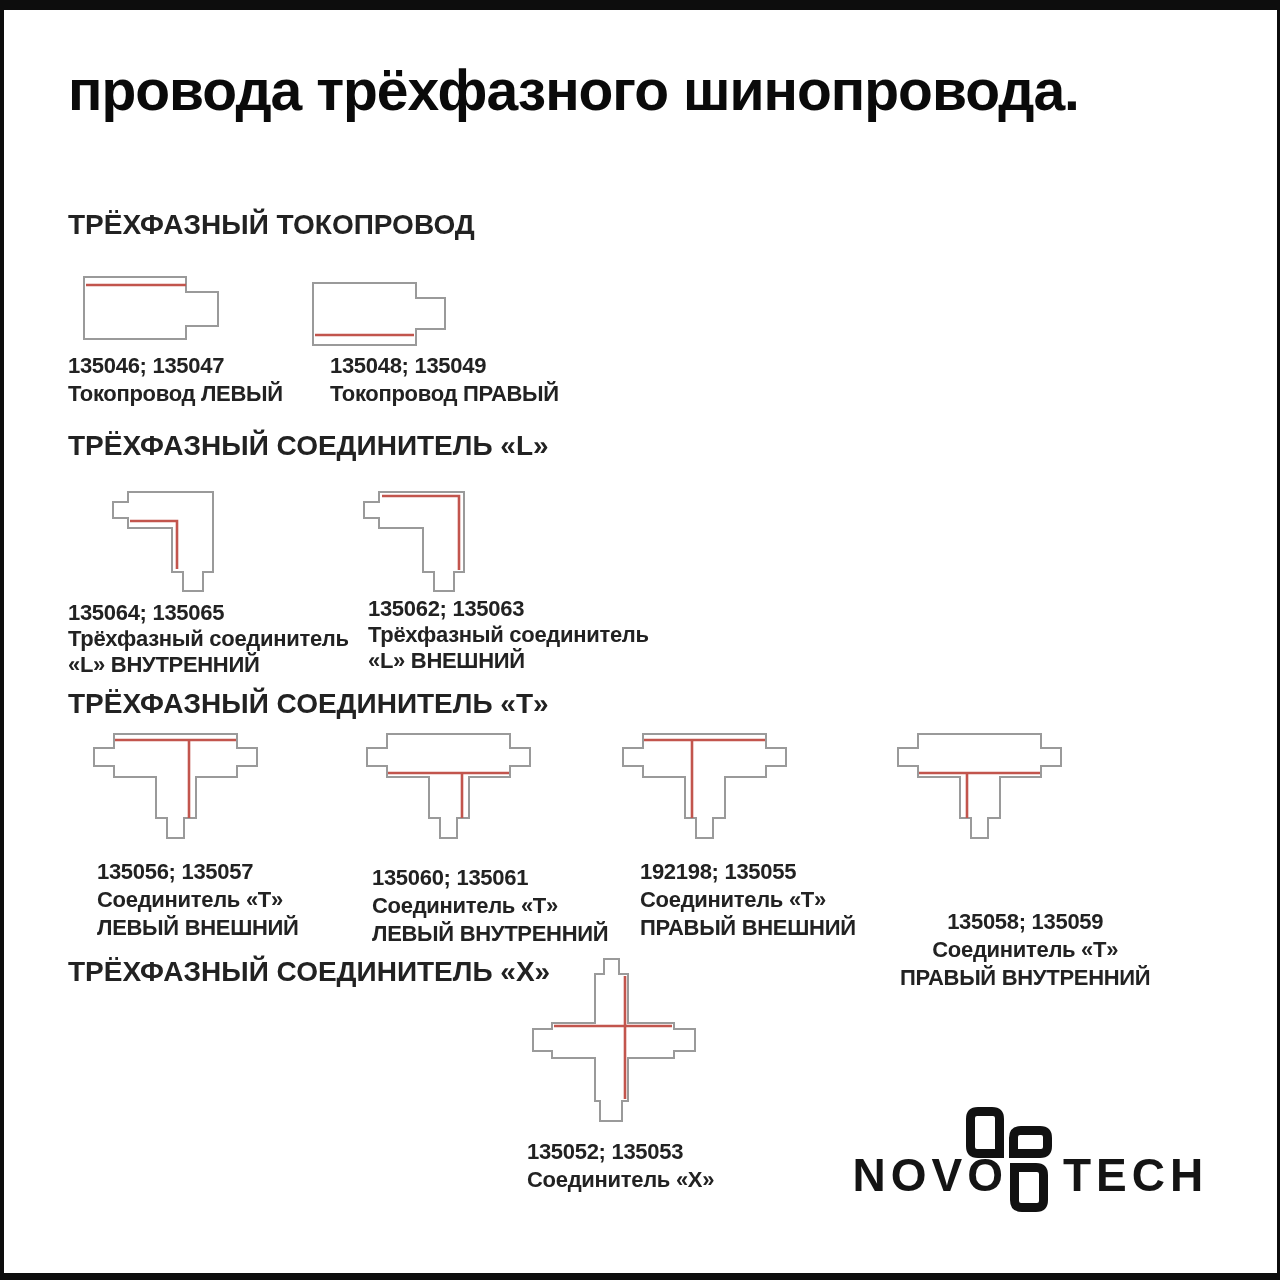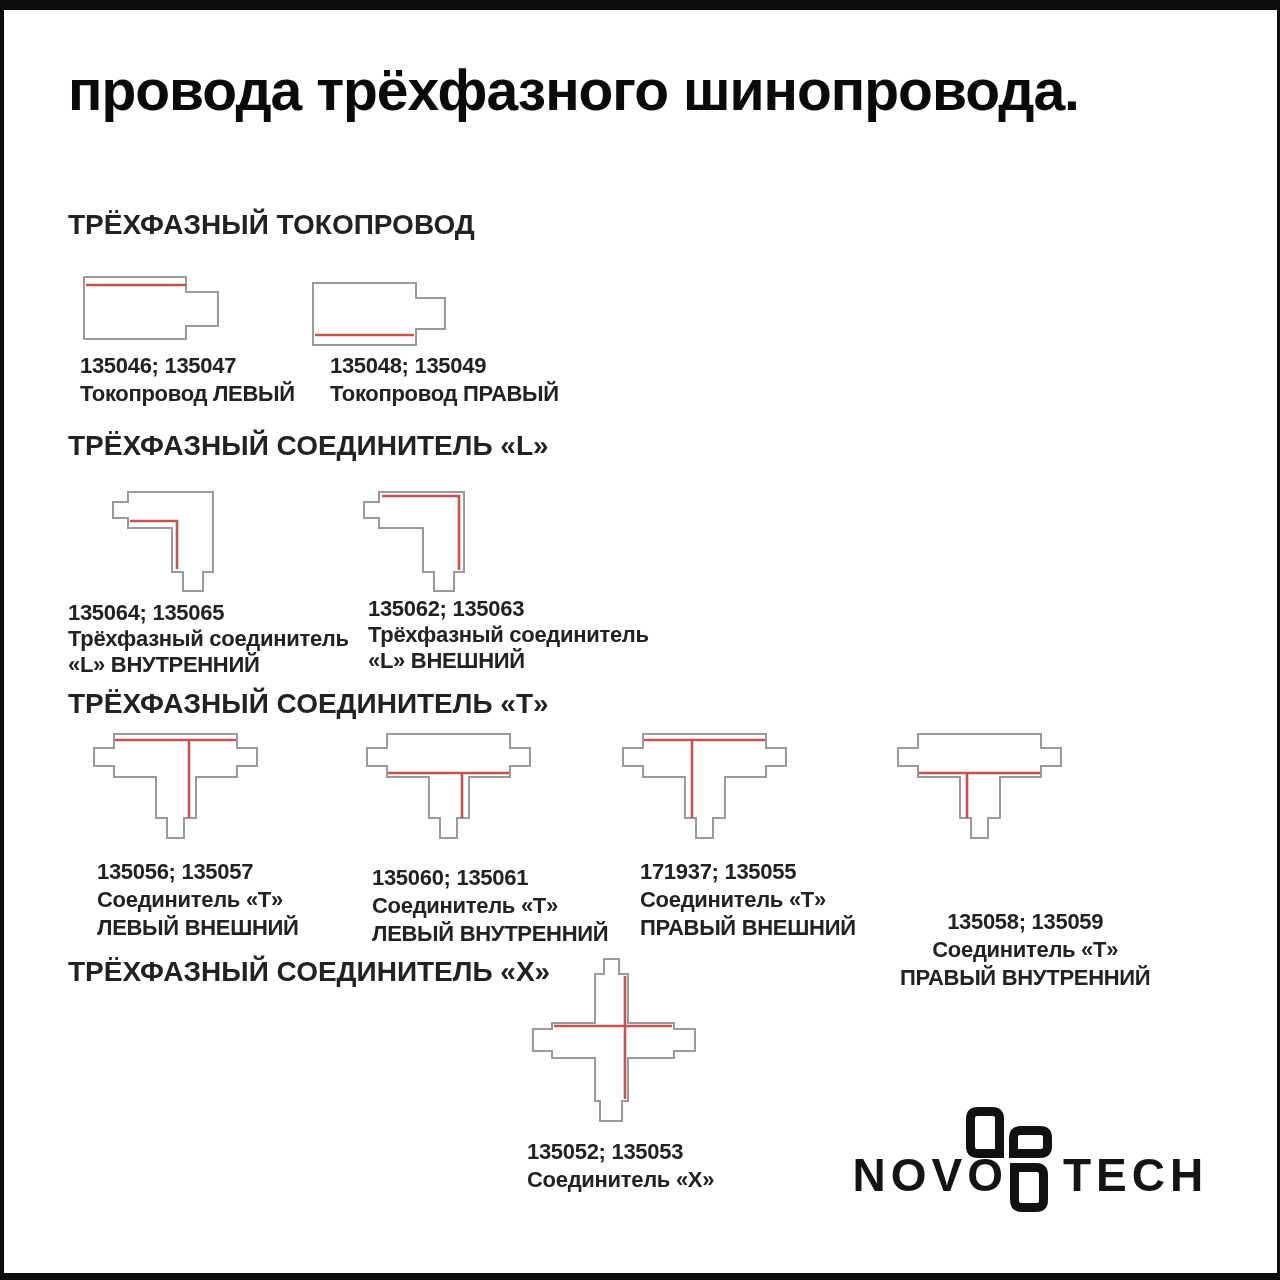--- a/index.html
+++ b/index.html
@@ -46,21 +46,21 @@
 
   <svg class="abs" style="left:83px;top:276px;" width="138" height="66" viewBox="0 0 138 66">
     <path class="outline" d="M1,1 H103 V16 H135 V50 H103 V63 H1 Z"></path>
     <path class="redline" d="M3,9 H103"></path>
   </svg>
   <svg class="abs" style="left:312px;top:282px;" width="136" height="66" viewBox="0 0 136 66">
     <path class="outline" d="M1,1 H104 V16 H133 V47 H104 V63 H1 Z"></path>
     <path class="redline" d="M3,53 H102"></path>
   </svg>
 
-  <div class="abs lbl" style="left:80px;top:352px;">
+  <div class="abs lbl" style="left:68px;top:352px;">
     <div>135046; 135047</div>
     <div>Токопровод ЛЕВЫЙ</div>
   </div>
   <div class="abs lbl" style="left:330px;top:352px;">
     <div>135048; 135049</div>
     <div>Токопровод ПРАВЫЙ</div>
   </div>
 
   <div class="abs sec-header" style="left:68px;top:430px;">ТРЁХФАЗНЫЙ СОЕДИНИТЕЛЬ «L»</div>
 
@@ -111,21 +111,21 @@
     <div>135056; 135057</div>
     <div>Соединитель «Т»</div>
     <div>ЛЕВЫЙ ВНЕШНИЙ</div>
   </div>
   <div class="abs lbl" style="left:372px;top:864px;">
     <div>135060; 135061</div>
     <div>Соединитель «Т»</div>
     <div>ЛЕВЫЙ ВНУТРЕННИЙ</div>
   </div>
   <div class="abs lbl" style="left:640px;top:858px;">
-    <div>171937; 135055</div>
+    <div>192198; 135055</div>
     <div>Соединитель «Т»</div>
     <div>ПРАВЫЙ ВНЕШНИЙ</div>
   </div>
   <div class="abs lbl" style="left:900px;top:908px;text-align:center;">
     <div>135058; 135059</div>
     <div>Соединитель «Т»</div>
     <div>ПРАВЫЙ ВНУТРЕННИЙ</div>
   </div>
 
   <div class="abs sec-header" style="left:68px;top:956px;">ТРЁХФАЗНЫЙ СОЕДИНИТЕЛЬ «Х»</div>

